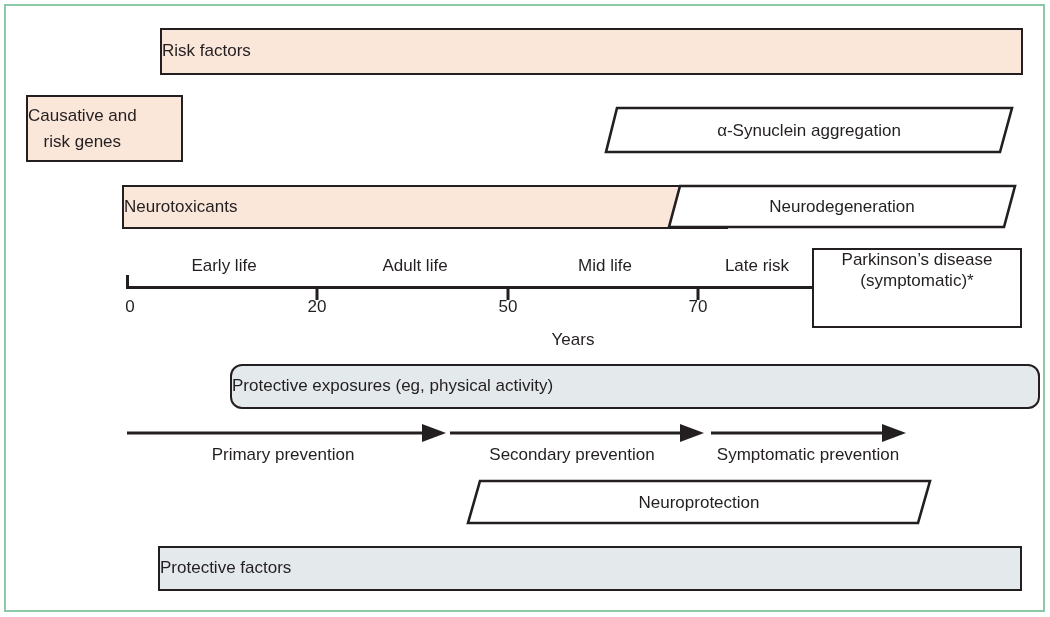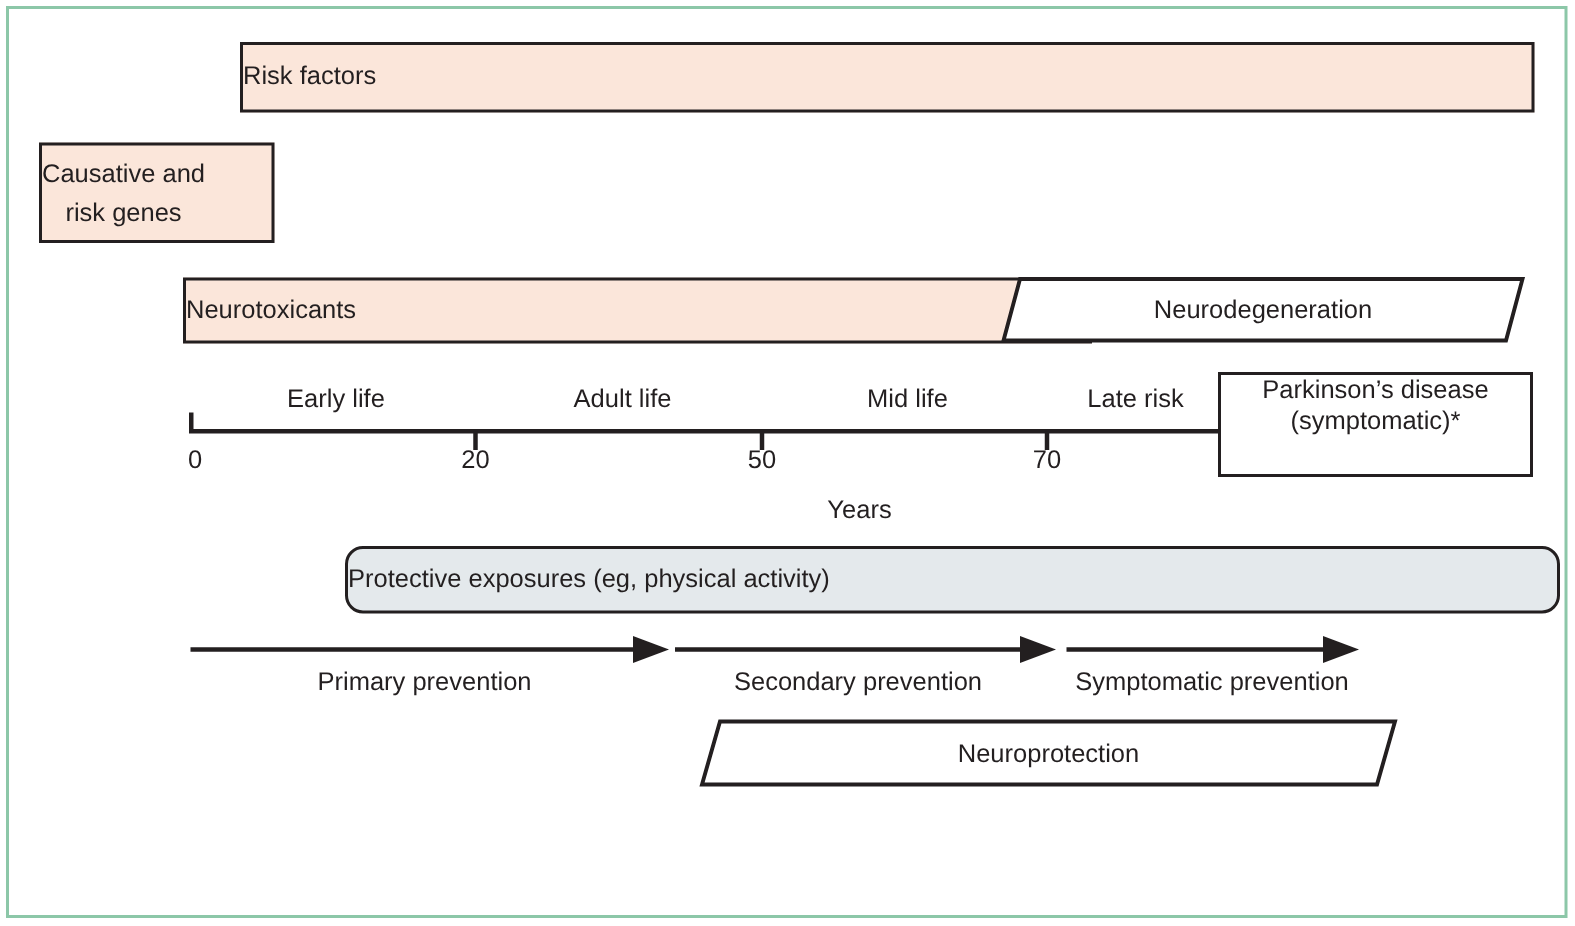--- a/index.html
+++ b/index.html
@@ -121,20 +121,26 @@
 
   <div class="node box fill-risk" style="left:160px; top:28px; width:863px; height:47px;">
     <span class="label">Risk factors</span>
   </div>
 
   <div class="node box fill-risk label-2line" style="left:26px; top:95px; width:157px; height:67px;">
     <span class="label label-2line">Causative and
 risk genes</span>
   </div>
 
+  <div class="para" style="left:604px; top:106px; width:410px; height:50px;">
+    <svg viewBox="0 0 410 50" preserveAspectRatio="none">
+      <polygon points="13,2 408,2 396,46 2,46" fill="#ffffff" stroke="#231f20" stroke-width="2.6" vector-effect="non-scaling-stroke"></polygon>
+    </svg>
+    <span class="ptext">α-Synuclein aggregation</span>
+  </div>
 
   <div class="node box fill-risk" style="left:122px; top:185px; width:606px; height:44px;">
     <span class="label">Neurotoxicants</span>
   </div>
 
   <div class="para" style="left:667px; top:184px; width:350px; height:46px;">
     <svg viewBox="0 0 350 46" preserveAspectRatio="none">
       <polygon points="13,2 348,2 337,43 2,43" fill="#ffffff" stroke="#231f20" stroke-width="2.6" vector-effect="non-scaling-stroke"></polygon>
     </svg>
     <span class="ptext">Neurodegeneration</span>
@@ -166,34 +172,37 @@
   <div class="era-label" style="left:605px; top:256px;">Mid life</div>
   <div class="era-label" style="left:757px; top:256px;">Late risk</div>
 
   <div class="axis-tick-label" style="left:130px; top:297px;">0</div>
   <div class="axis-tick-label" style="left:317px; top:297px;">20</div>
   <div class="axis-tick-label" style="left:508px; top:297px;">50</div>
   <div class="axis-tick-label" style="left:698px; top:297px;">70</div>
 
   <div class="axis-title" style="left:573px; top:330px;">Years</div>
 
-  <div class="node box fill-white" style="left:812px; top:248px; width:210px; height:70px; flex-direction:column; z-index:5;">
+  <div class="node box fill-white" style="left:812px; top:248px; width:210px; height:80px; flex-direction:column; z-index:5;">
     <span class="label">Parkinson’s disease</span>
     <span class="label">(symptomatic)*</span>
   </div>
 
   <div class="node box fill-protect" style="left:230px; top:364px; width:810px; height:45px;border-radius:12px;">
     <span class="label">Protective exposures (eg, physical activity)</span>
   </div>
 
   <div class="arrow-label" style="left:283px; top:445px;">Primary prevention</div>
   <div class="arrow-label" style="left:808px; top:445px;">Symptomatic prevention</div>
   <div class="arrow-label" style="left:572px; top:445px;">Secondary prevention</div>
 
   <div class="para" style="left:466px; top:479px; width:466px; height:47px;">
     <svg viewBox="0 0 466 47" preserveAspectRatio="none">
       <polygon points="14,2 464,2 452,44 2,44" fill="#ffffff" stroke="#231f20" stroke-width="2.6" vector-effect="non-scaling-stroke"></polygon>
     </svg>
     <span class="ptext">Neuroprotection</span>
   </div>
 
+  <div class="node box fill-protect" style="left:158px; top:546px; width:864px; height:45px;">
+    <span class="label">Protective factors</span>
+  </div>
 
 </div>
 
 </body></html>

